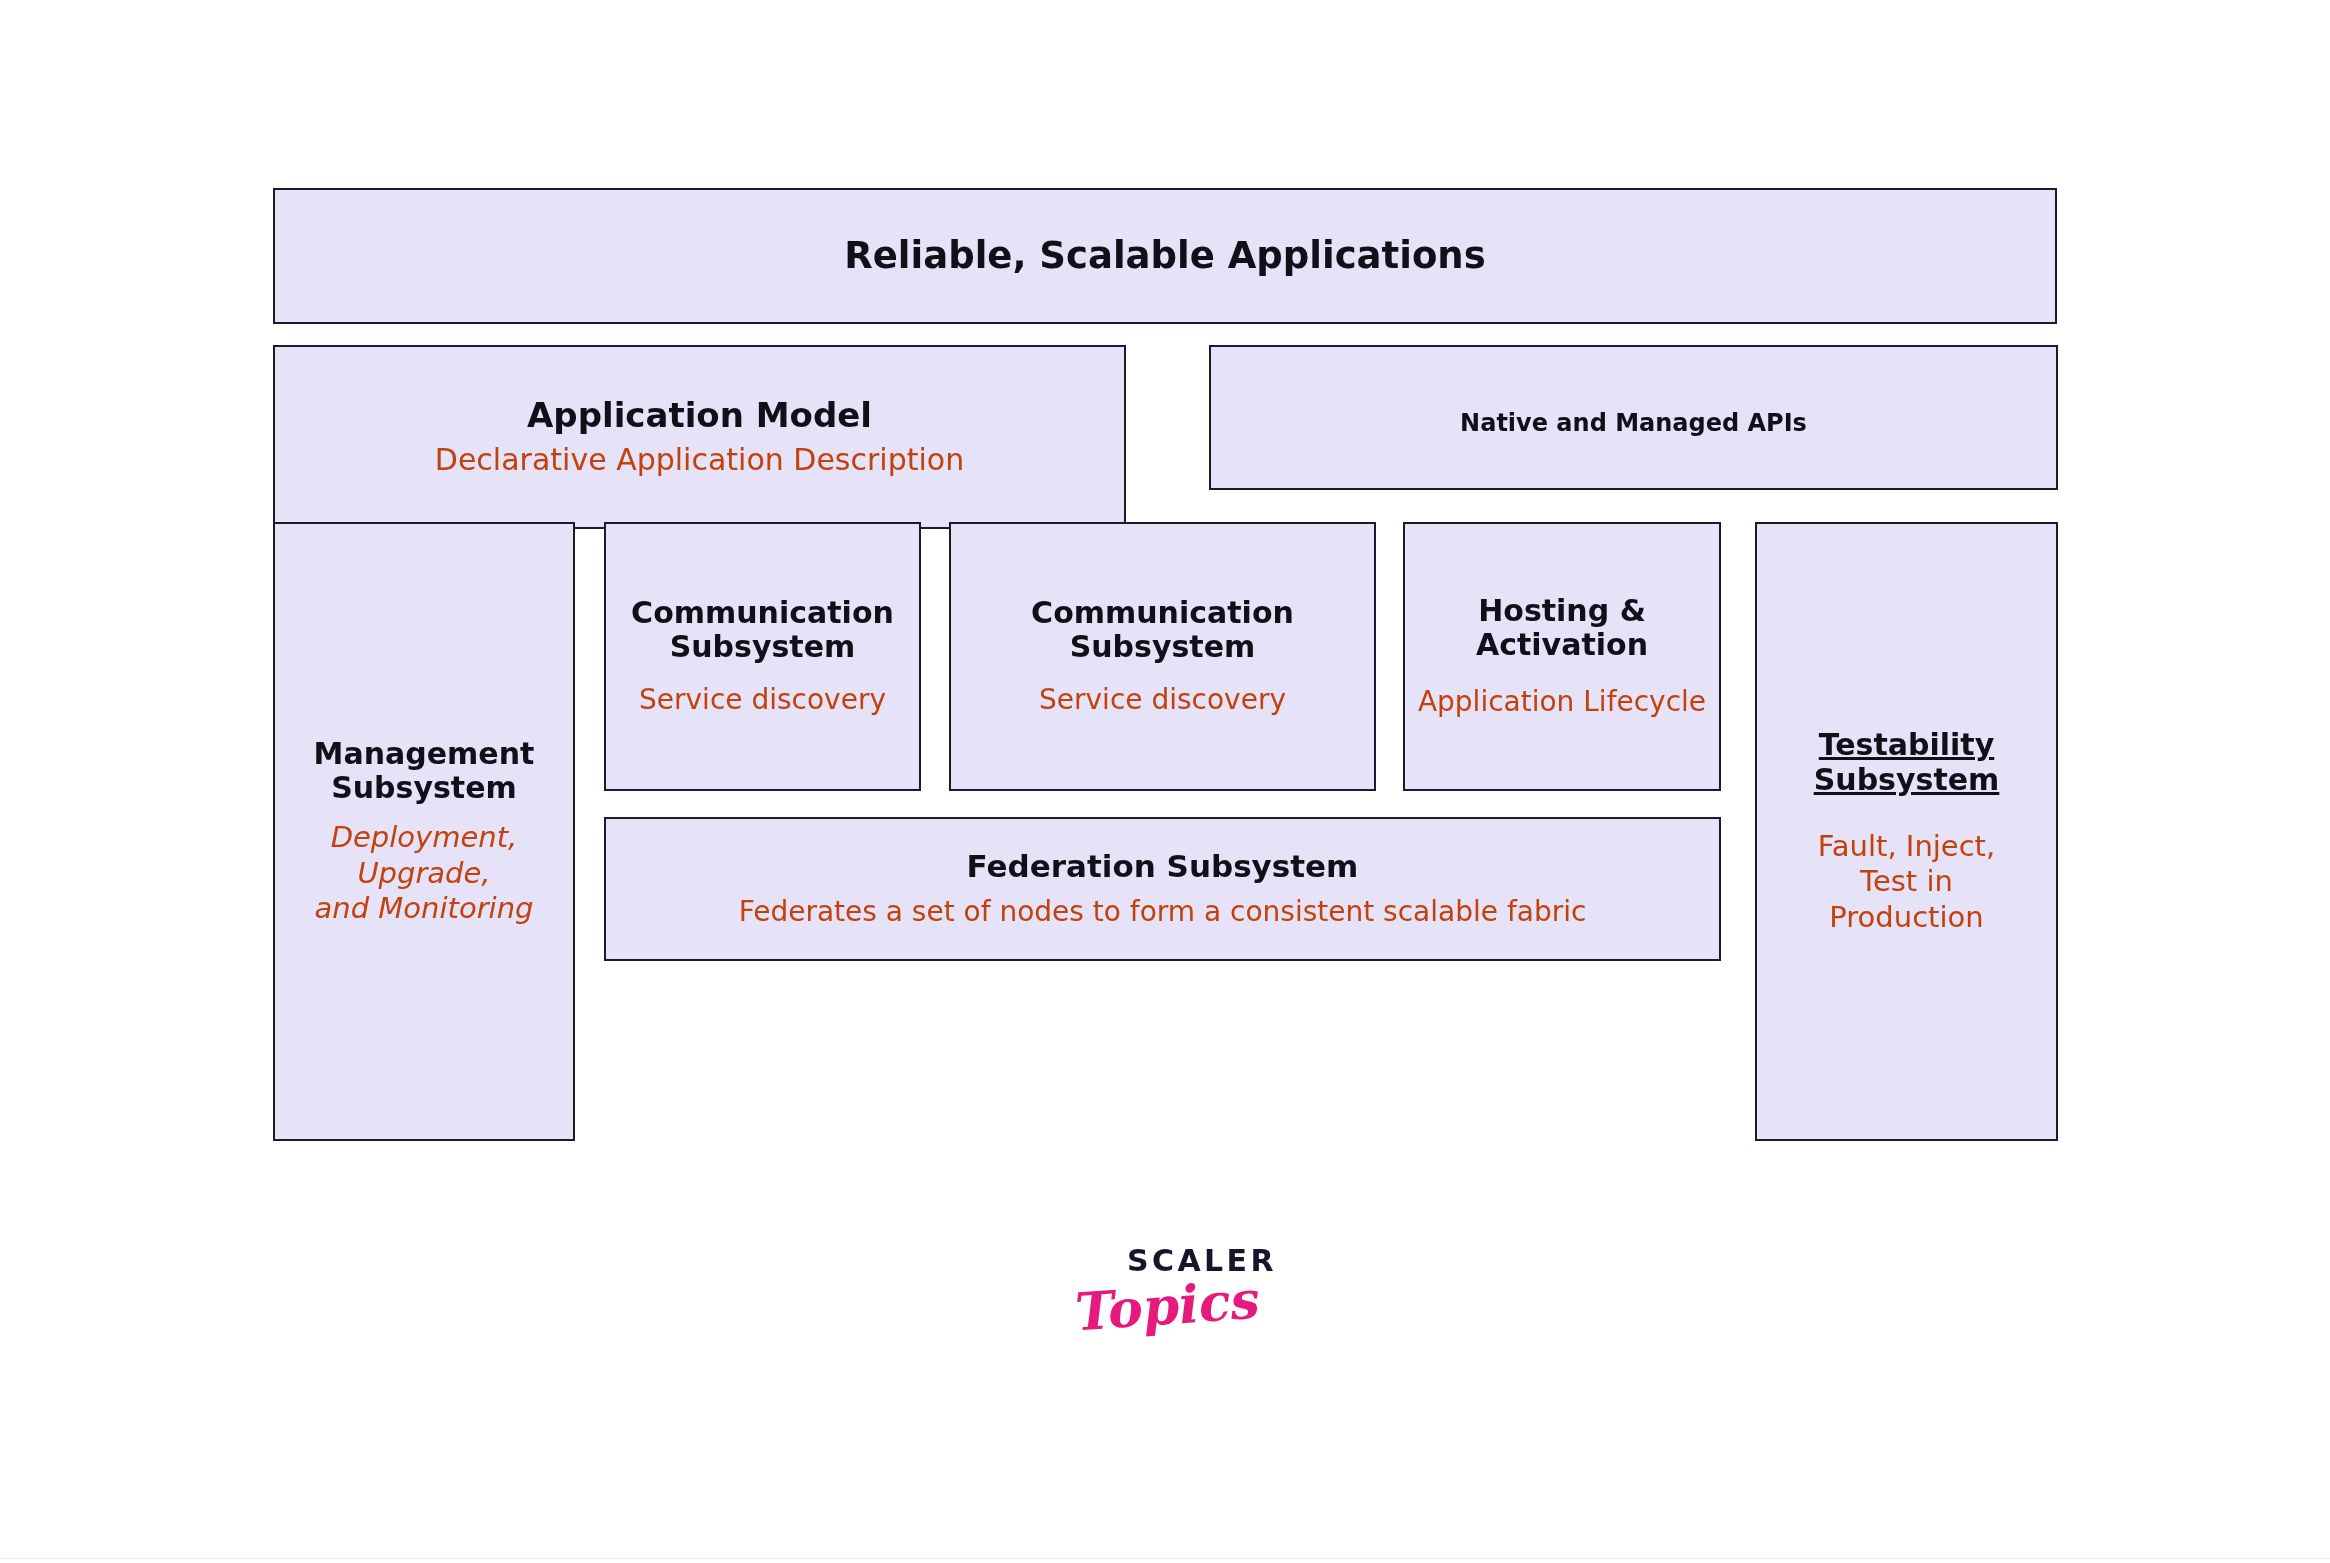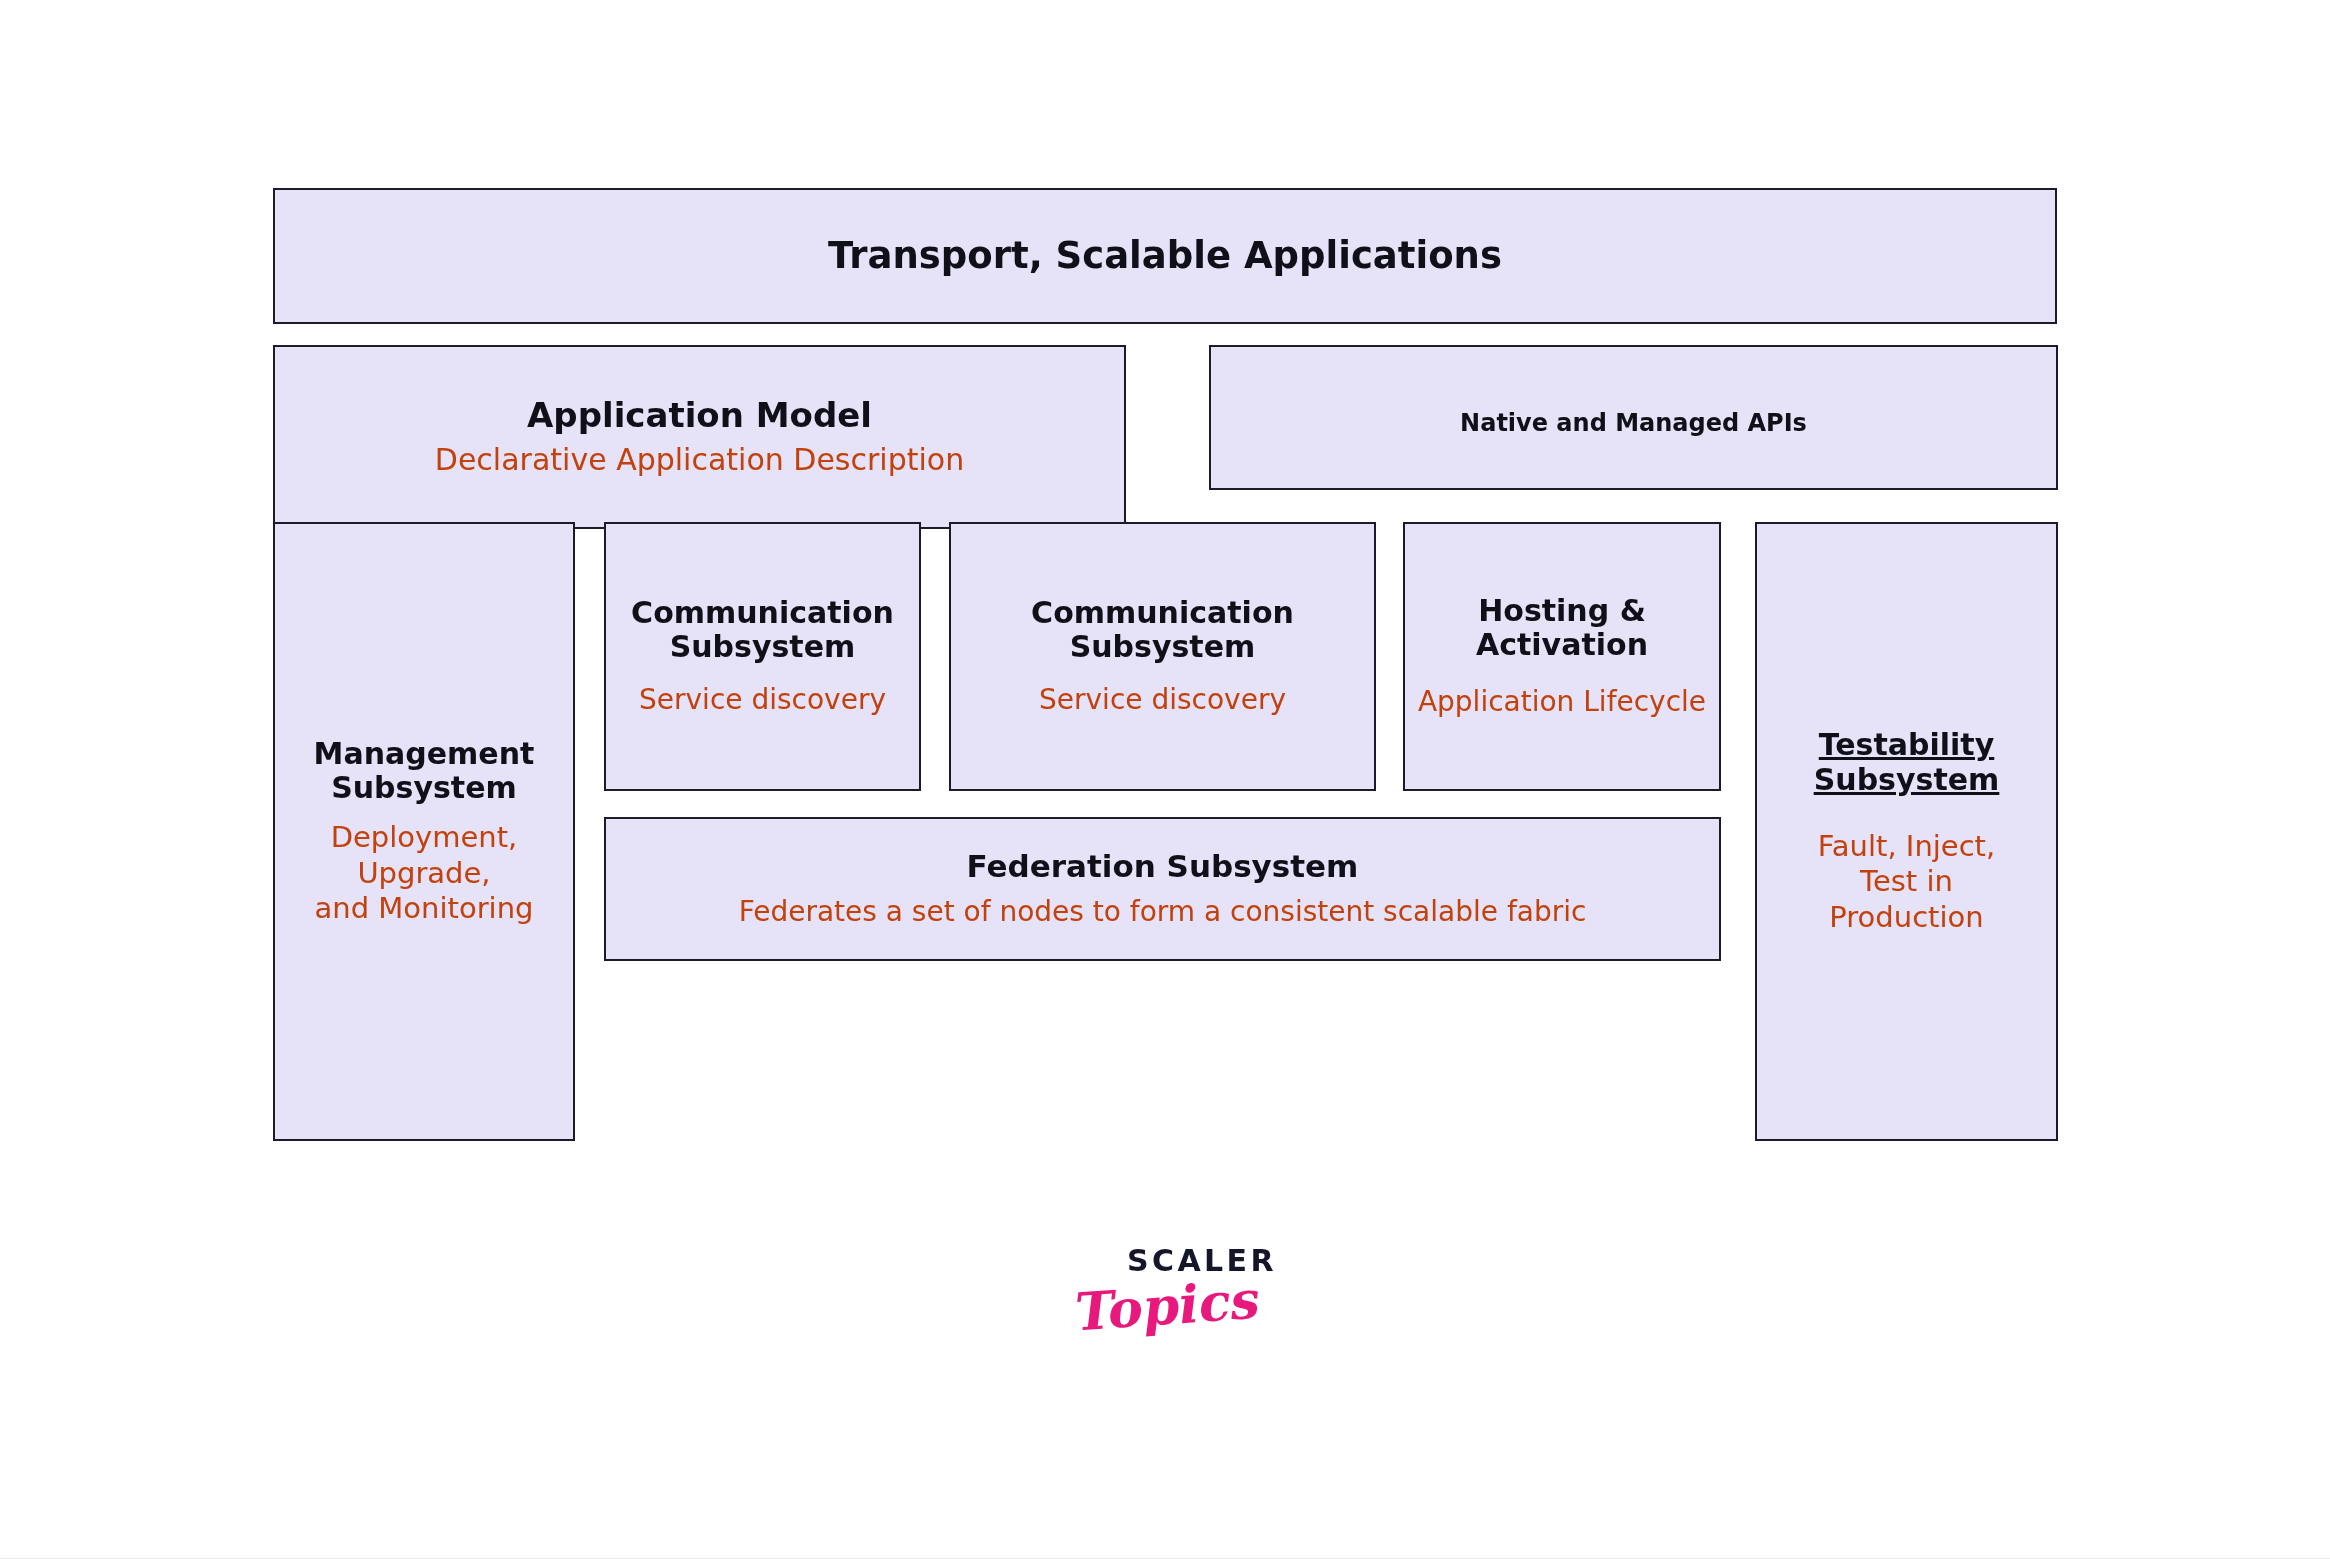--- a/index.html
+++ b/index.html
@@ -64,21 +64,21 @@
     left: 1209px; top: 345px; width: 849px; height: 145px;
   }
   #box-apis .title { font-size: 24px; margin-top: 12px; }
 
   
   #box-management {
     left: 273px;  top: 522px;  width: 302px; height: 619px;
     padding: 0 16.4px;
   }
   #box-management .title { font-size: 30px; }
-  #box-management .sub   { font-size: 29px; margin-top: 14px; }
+  #box-management .sub   { font-size: 29px; margin-top: 14px; font-style: italic; }
 
   #box-comm1 {
     left: 604px;  top: 522px;  width: 317px; height: 269px;
     padding: 0 12.3px;
   }
   #box-comm1 .title { font-size: 30px; }
   #box-comm1 .sub   { font-size: 28px; margin-top: 18px; }
 
   #box-comm2 {
     left: 949px; top: 522px;  width: 427px; height: 269px;
@@ -150,21 +150,21 @@
     height: 1.4px;
     background: #e9e9ef;
   }
 </style>
 </head>
 <body>
 
 <div class="canvas">
 
   <div class="box" id="box-reliable">
-    <div class="title">Transport, Scalable Applications</div>
+    <div class="title">Reliable, Scalable Applications</div>
   </div>
 
   <div class="box" id="box-appmodel">
     <div class="title">Application Model</div>
     <div class="sub">Declarative Application Description</div>
   </div>
 
   <div class="box" id="box-apis">
     <div class="title">Native and Managed APIs</div>
   </div>

